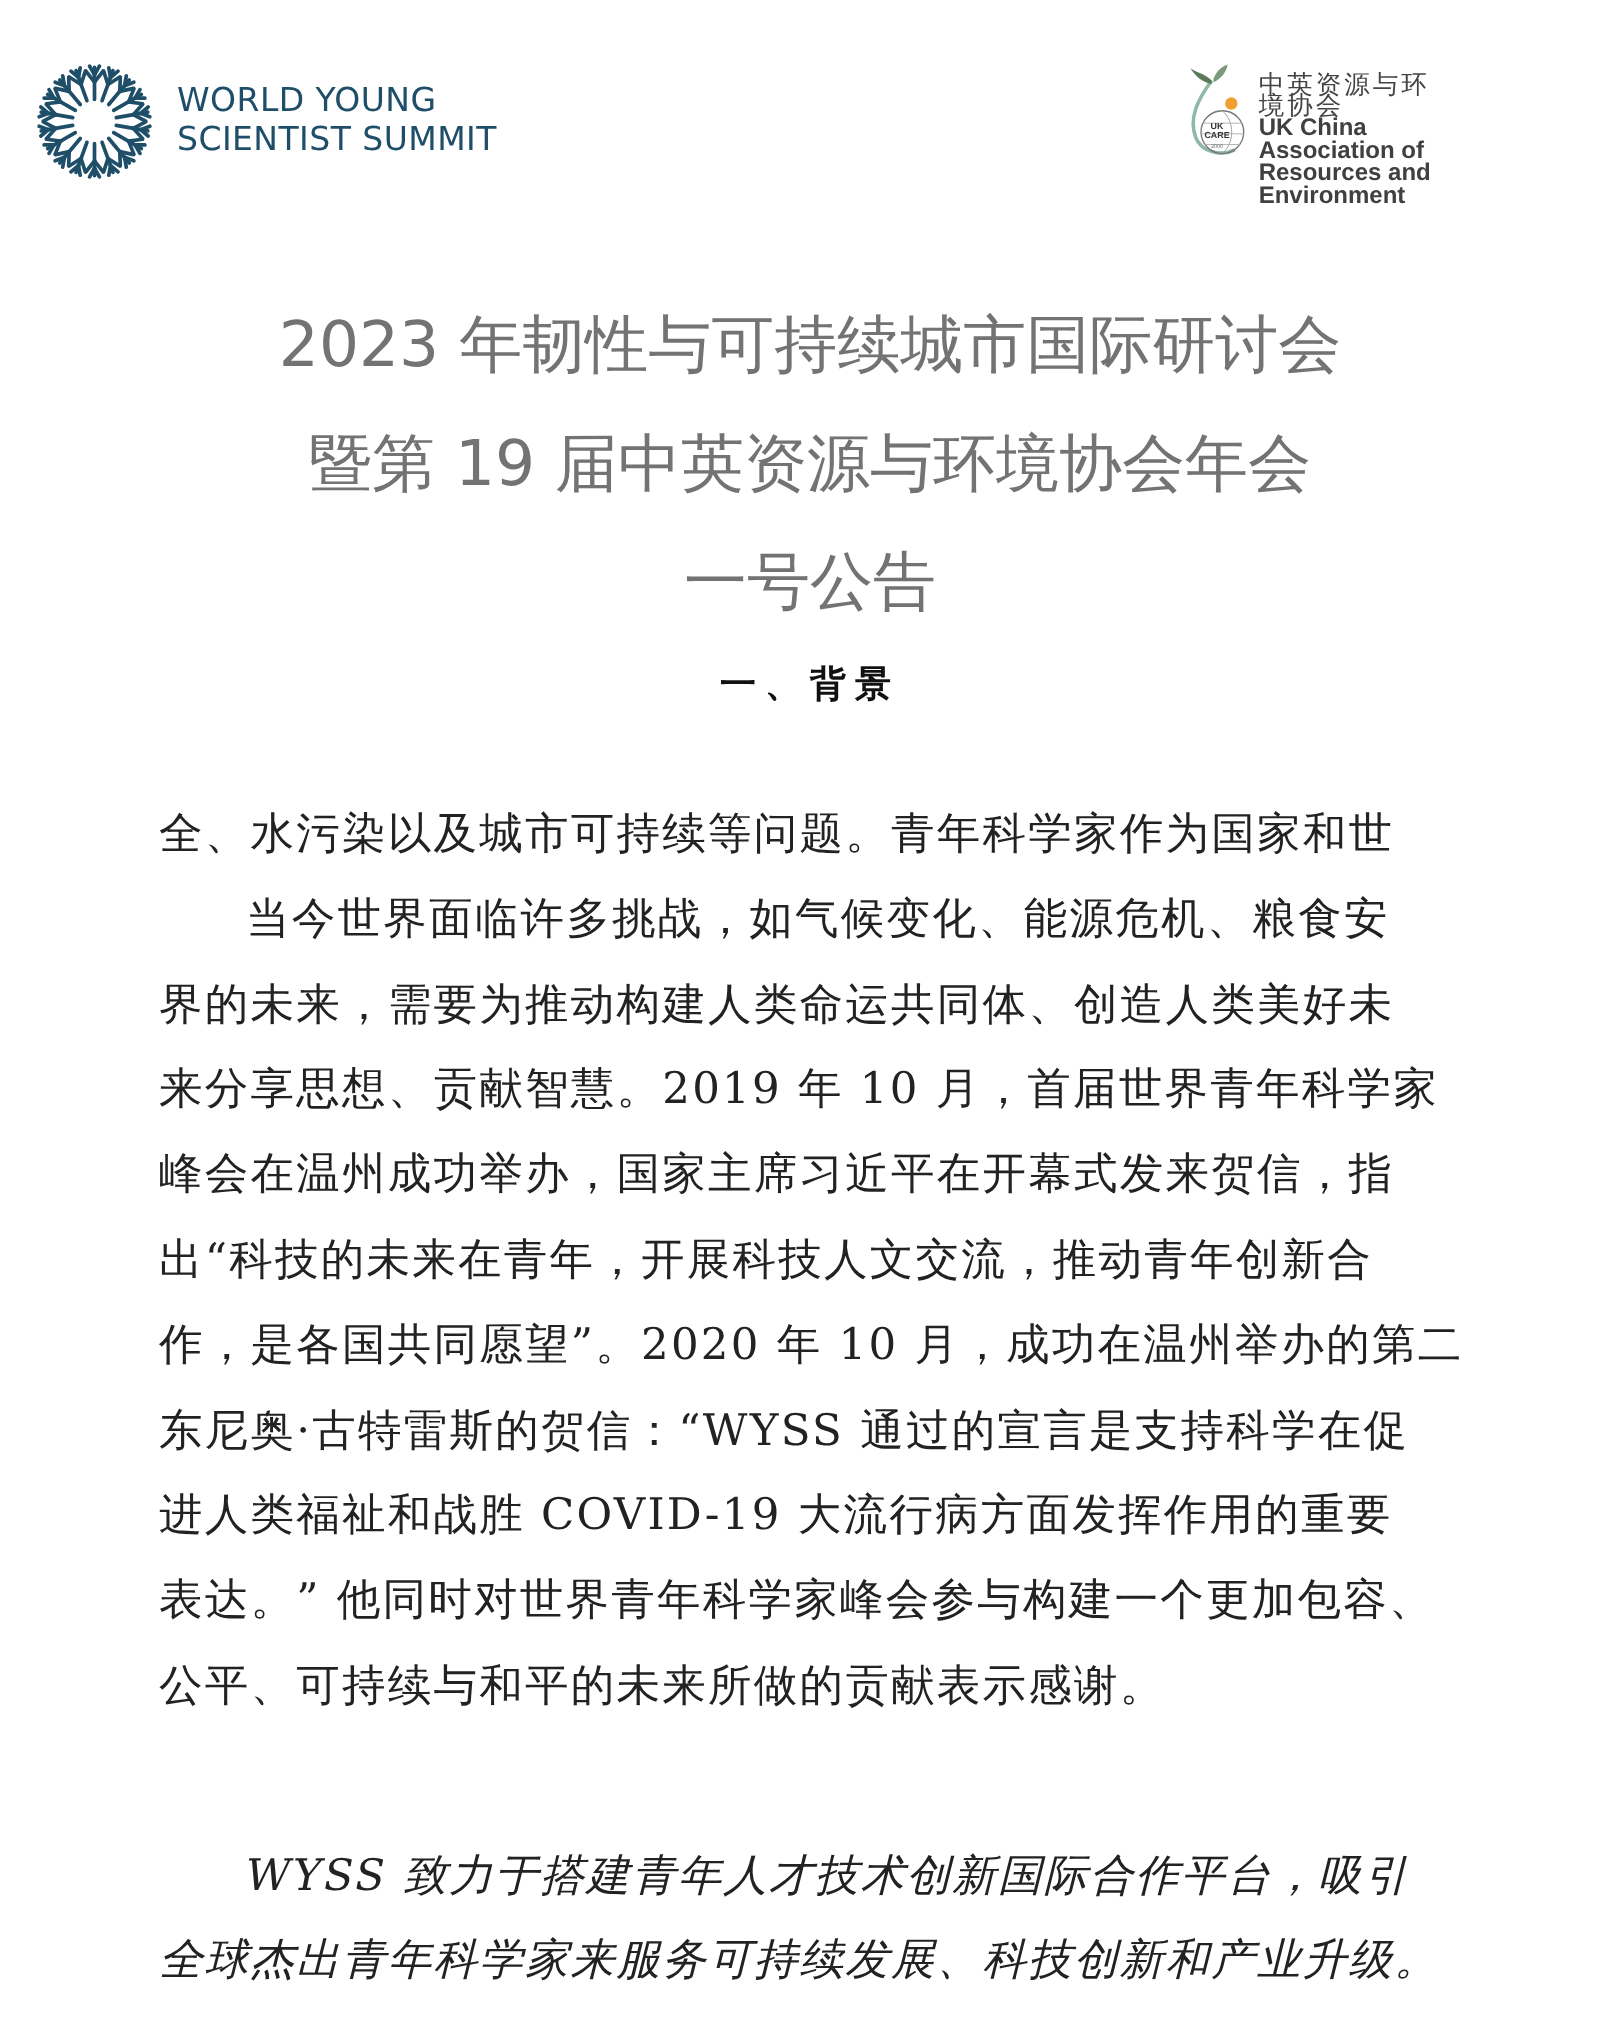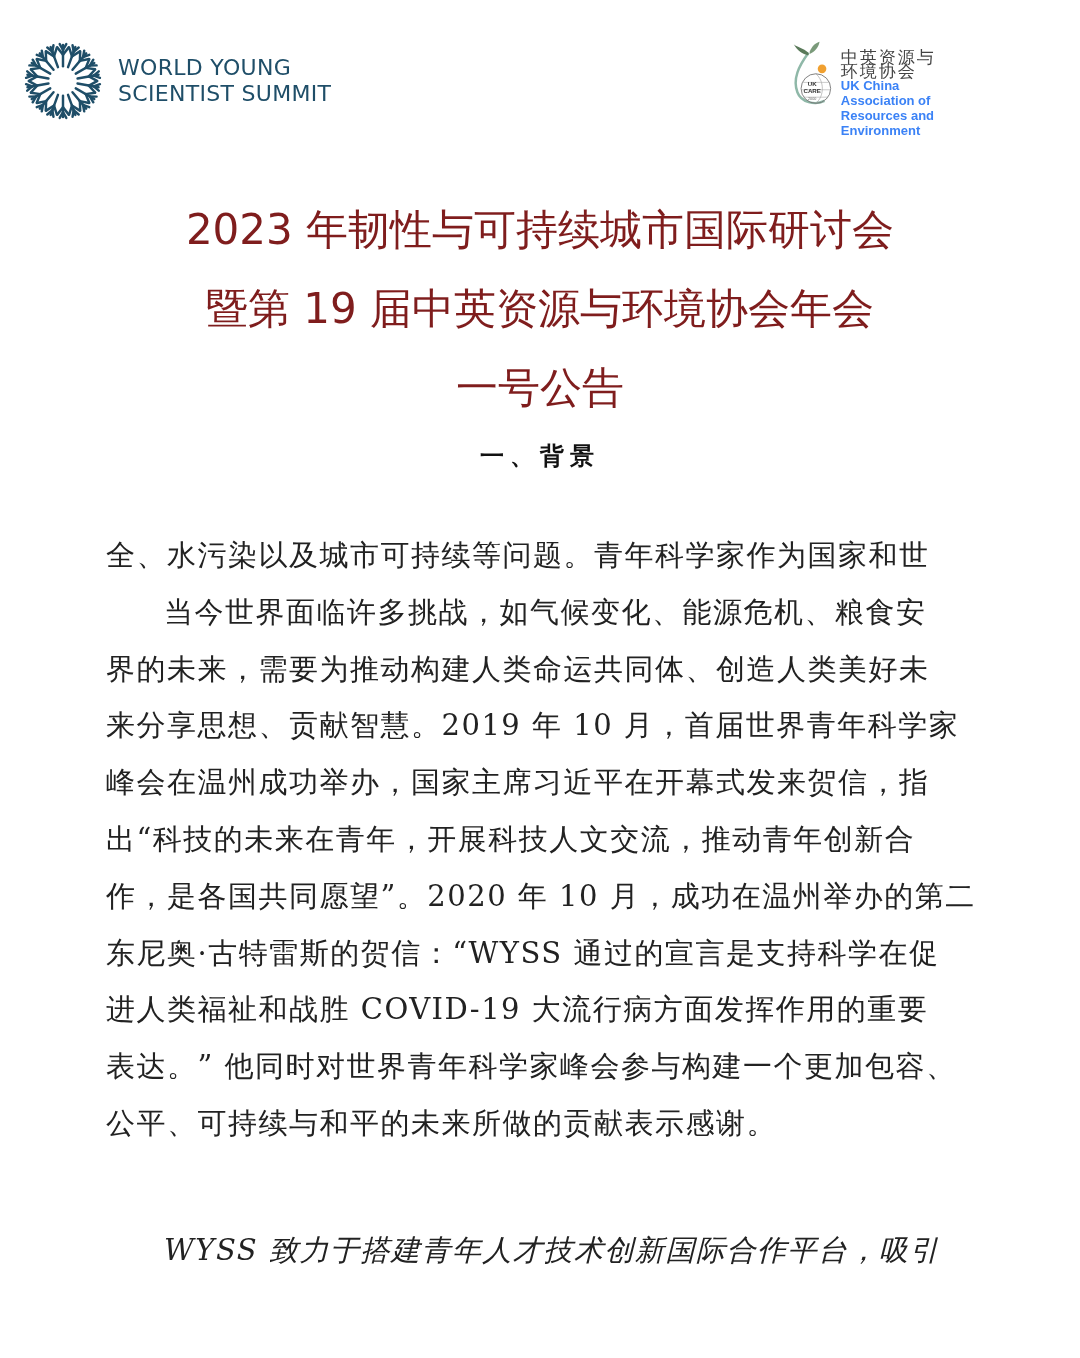--- a/index.html
+++ b/index.html
@@ -36,30 +36,30 @@
       display: flex; align-items: center;
     }
     .care-mark { width: 76px; height: 108px; }
     .care-text {
       margin-left: 4px;
       margin-top: 38px;
       font-family: "Liberation Sans", sans-serif;
       color: #333;
     }
     .care-cn { font-size: 17px; letter-spacing: 2px; color: #444; line-height: 14px; font-family: "DejaVu Serif", serif; }
-    .care-en { font-size: 13px; font-weight: bold; line-height: 15px; color: #3b82f6; }
+    .care-en { font-size: 16px; font-weight: bold; line-height: 15px; color: #404040; }
 
     .title {
       position: absolute;
       left: 0; top: 190px; width: 1080px;
       text-align: center;
       font-family: "DejaVu Sans", "Liberation Sans", sans-serif;
       font-size: 42px;
       line-height: 79px;
-      color: #7f1d1d;
+      color: #737373;
     }
     .section-heading {
       position: absolute;
       left: 0; top: 440px; width: 1080px;
       text-align: center;
       font-size: 24px;
       font-weight: bold;
       letter-spacing: 6px;
       color: #111;
     }
@@ -157,13 +157,14 @@
   <div class="para line">出“科技的未来在青年，开展科技人文交流，推动青年创新合</div>
   <div class="para line">作，是各国共同愿望”。2020 年 10 月，成功在温州举办的第二</div>
   <div class="para line">东尼奥·古特雷斯的贺信：“WYSS 通过的宣言是支持科学在促</div>
   <div class="para line">进人类福祉和战胜 COVID-19 大流行病方面发挥作用的重要</div>
   <div class="para line">表达。” 他同时对世界青年科学家峰会参与构建一个更加包容、</div>
   <div class="para line">公平、可持续与和平的未来所做的贡献表示感谢。</div>
 </div>
 
 <div class="para2">
   <div class="para first">WYSS 致力于搭建青年人才技术创新国际合作平台，吸引</div>
+  <div class="para line">全球杰出青年科学家来服务可持续发展、科技创新和产业升级。</div>
 </div>
 
 </body></html>

